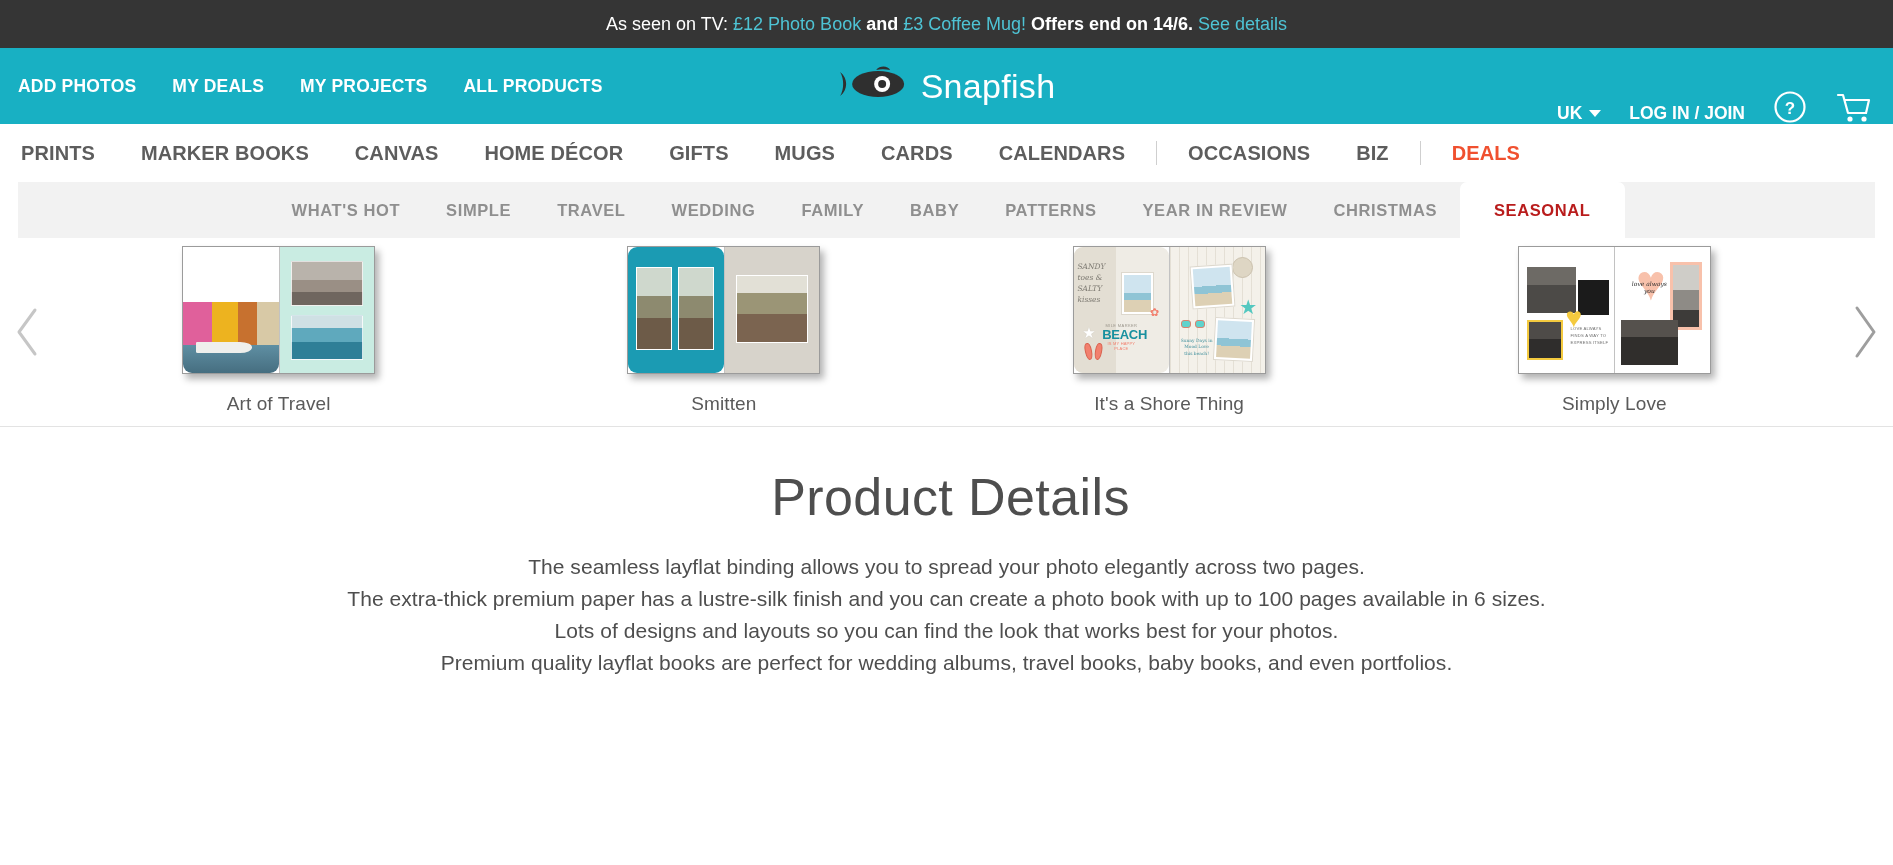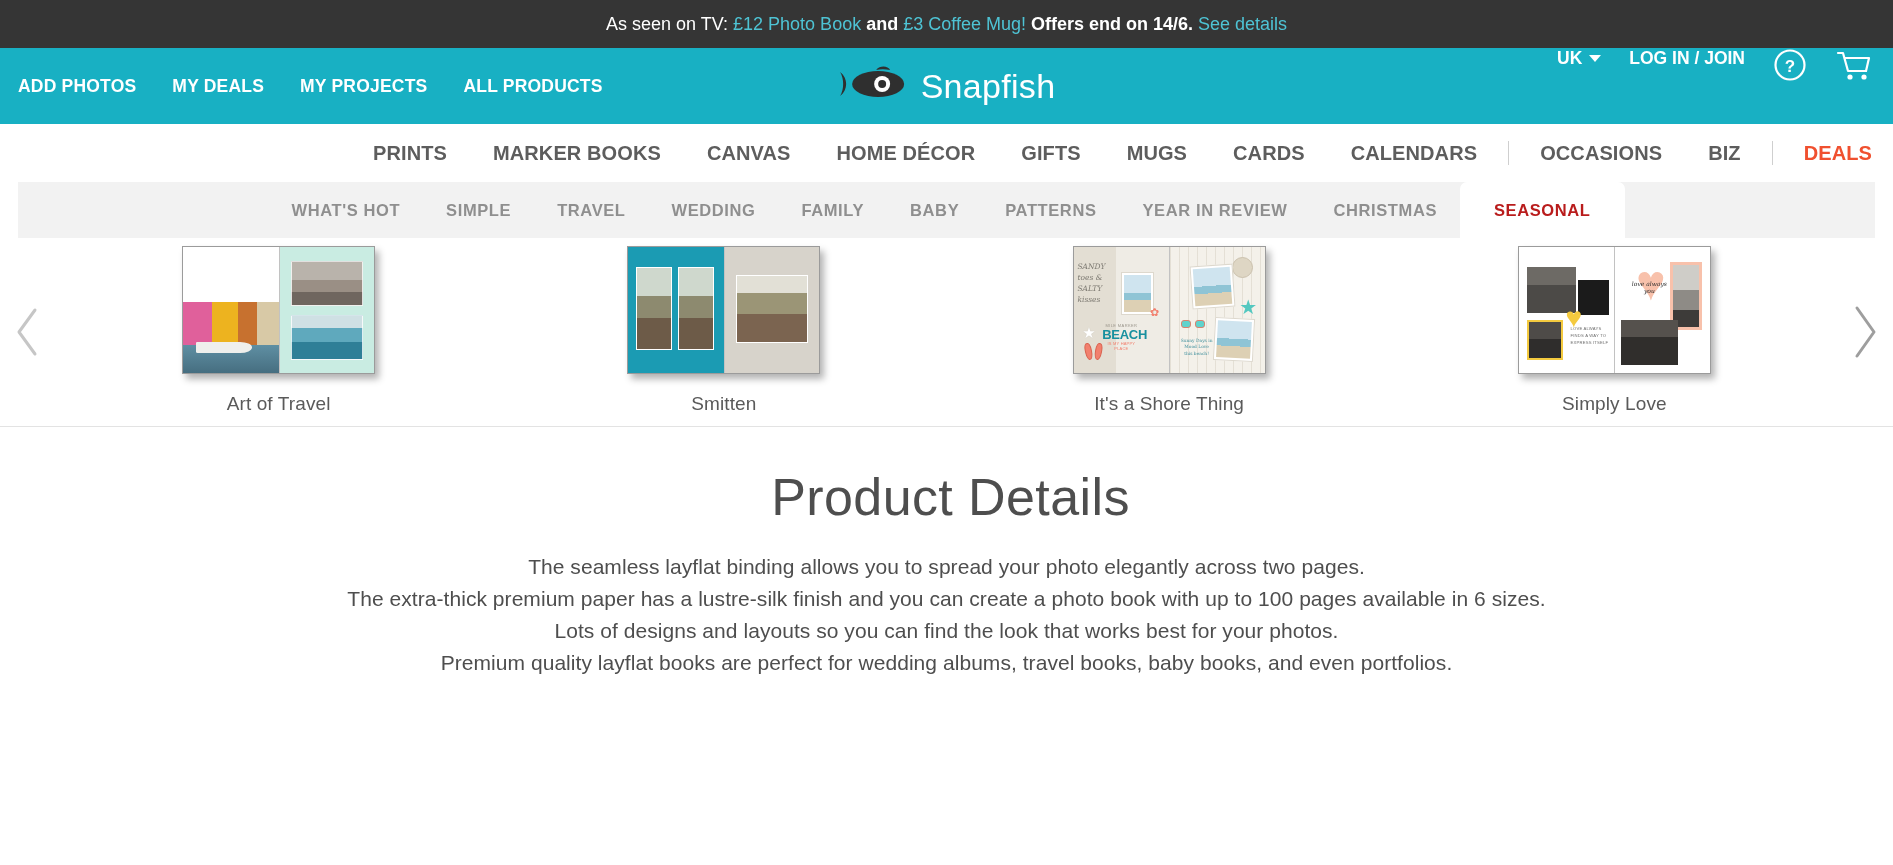--- a/index.html
+++ b/index.html
@@ -41,40 +41,40 @@
     transform: translate(-50%, -50%);
     display: flex; align-items: center; gap: 9px;
   }
   .brand .logo-mark { display: block; }
   .brand .wordmark {
     font-size: 34px; color: #ffffff; font-weight: 300;
     letter-spacing: .3px; line-height: 1;
   }
   .top-nav-right {
     position: absolute; right: 20px; top: 0; height: 100%;
-    display: flex; align-items: flex-start; gap: 28px;
+    display: flex; align-items: flex-end; gap: 28px;
   }
   .top-nav-right .item {
     font-size: 17.5px; font-weight: bold; color: #fff;
     cursor: pointer; display: flex; align-items: center; gap: 7px;
     white-space: nowrap;
   }
   .caret-down {
     width: 0; height: 0;
     border-left: 6px solid transparent;
     border-right: 6px solid transparent;
     border-top: 7px solid #ffffff;
     display: inline-block;
   }
   .icon-btn { cursor: pointer; display: flex; align-items: center; }
 
   
   .cat-nav {
     height: 58px; background: #ffffff;
-    display: flex; align-items: center; justify-content: flex-end;
+    display: flex; align-items: center; justify-content: flex-start;
     gap: 4px;
   }
   .cat-nav .cat {
     font-size: 20px; font-weight: bold; color: #5d5d5d;
     letter-spacing: .1px; cursor: pointer; padding: 0 21px;
     white-space: nowrap;
   }
   .cat-nav .cat.deals { color: #f0502f; }
   .cat-nav .divider {
     width: 1px; height: 24px; background: #cfcfcf; margin: 0 6px;
@@ -128,21 +128,21 @@
     width: 193px; height: 128px;
     margin: 0 auto;
     position: relative;
     box-shadow: 4px 5px 7px rgba(0,0,0,.30);
     border: 1px solid #9b9b9b;
     overflow: hidden;
     display: flex;
     background: #fff;
   }
   .page { position: relative; overflow: hidden; height: 100%; }
-  .page.left  { width: 50%; }
+  .page.left  { width: 50%; border-radius: 9px; }
   .page.right { width: 50%; border-left: 1px solid rgba(120,120,120,.45); }
   .card .label {
     margin-top: 19px;
     font-size: 19px; color: #5a5a5a; letter-spacing: .1px;
   }
 
   
   .b1-sky {
     position: absolute; inset: 0;
     background:

